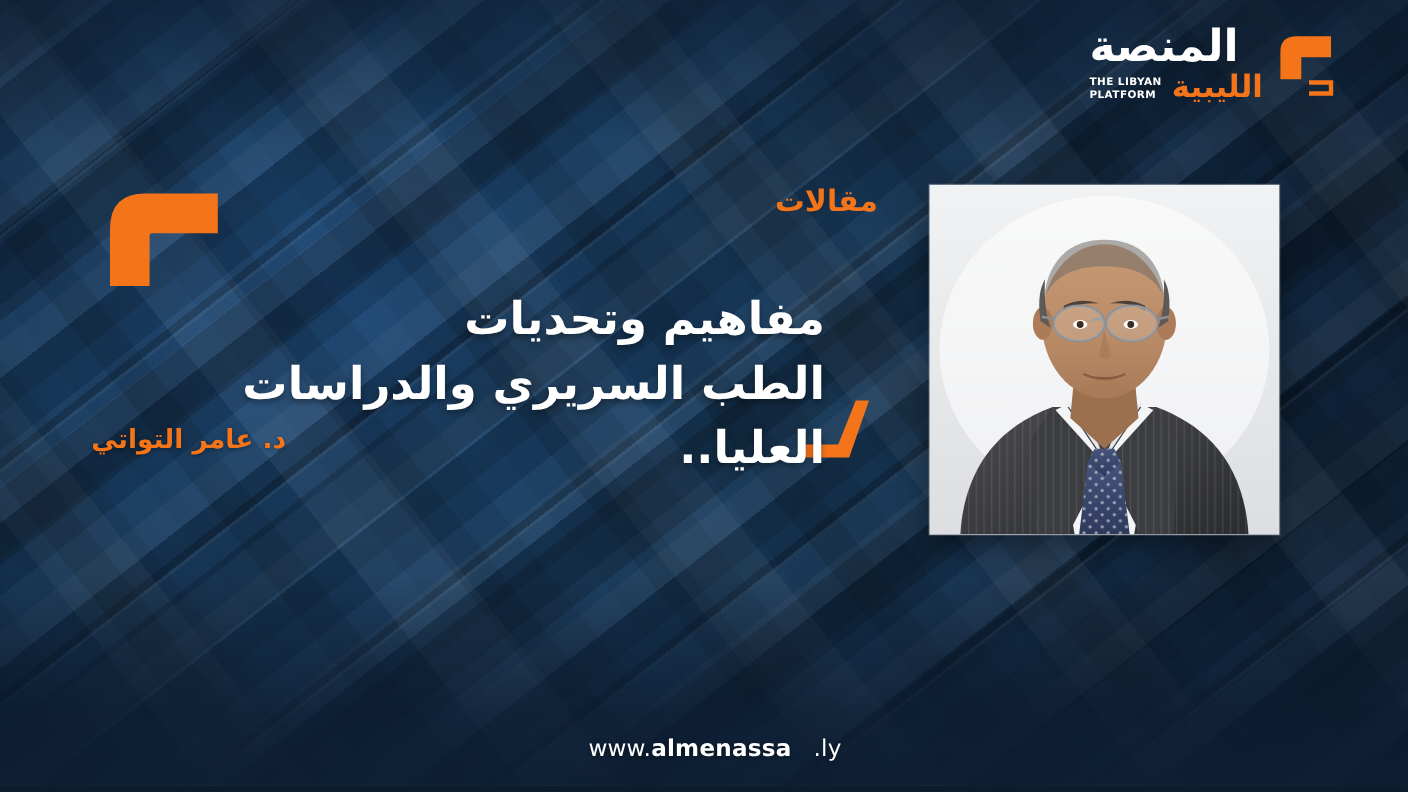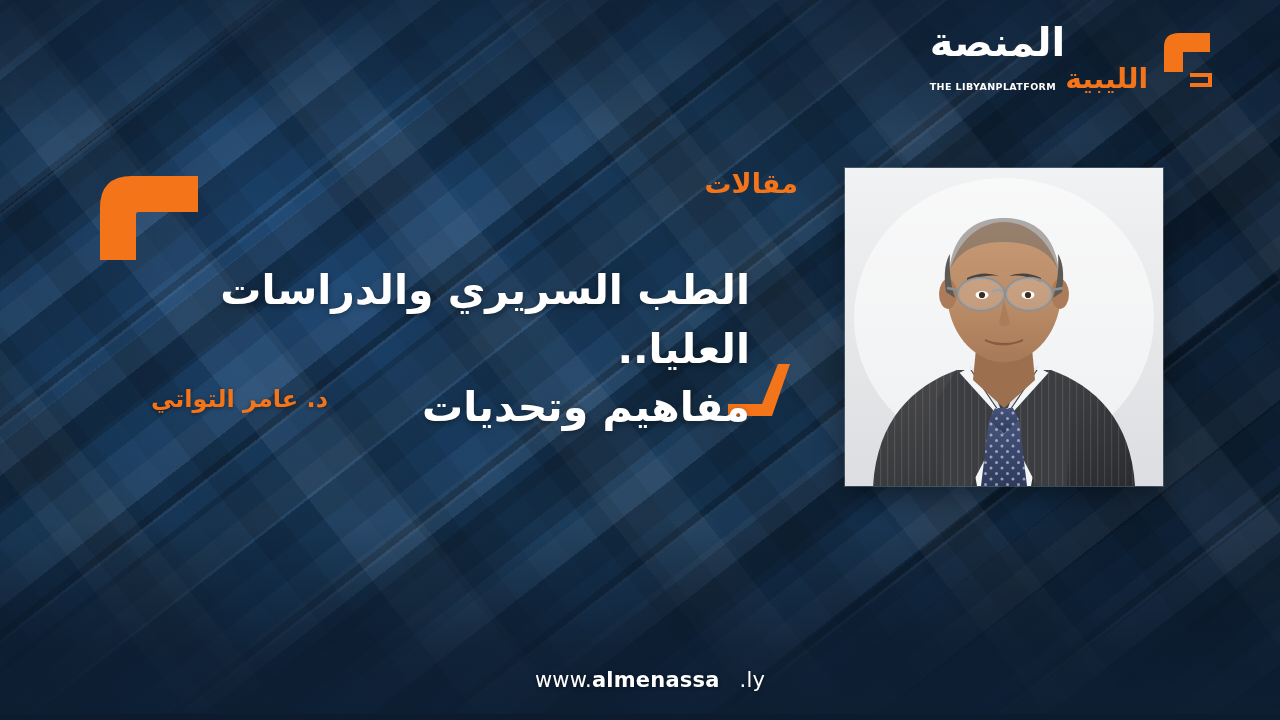--- a/index.html
+++ b/index.html
@@ -140,21 +140,21 @@
     direction: rtl;
   }
   .logo-ar-sub {
     font-size: 28px;
     font-weight: bold;
     color: #F4741A;
     direction: rtl;
   }
   .logo-en {
     display: flex;
-    flex-direction: row;
+    flex-direction: column;
     align-items: flex-start;
     color: #ffffff;
     font-size: 9.5px;
     font-weight: bold;
     letter-spacing: .4px;
     line-height: 1.28;
     direction: ltr;
   }
 
   
@@ -198,21 +198,21 @@
     line-height: 1.42;
     letter-spacing: 0px;
     text-shadow: 0 2px 6px rgba(0,0,0,0.38);
   }
   .headline .line { display: block; }
 
   
   .author {
     position: absolute;
     top: 385px;
-    right: 952px;
+    right: 1020px;
     color: #F4741A;
     font-size: 24px;
     font-weight: bold;
     direction: rtl;
     white-space: nowrap;
     text-shadow: 0 1px 4px rgba(0,0,0,0.4);
   }
 
   
   .portrait {
@@ -283,22 +283,22 @@
 
   <div class="bracket-br">
     <svg viewBox="0 0 68 56" xmlns="http://www.w3.org/2000/svg" aria-hidden="true">
       <path d="M64 2 L46 54 L2 54 L2 42 L36 42 L52 2 Z" fill="#F4741A"></path>
     </svg>
   </div>
 
   <div class="category">مقالات</div>
 
   <h1 class="headline">
+    <span class="line">مفاهيم وتحديات</span>
     <span class="line">الطب السريري والدراسات العليا..</span>
-    <span class="line">مفاهيم وتحديات</span>
   </h1>
 
   <div class="author">د. عامر التواتي</div>
 
   <div class="portrait">
     <svg viewBox="0 0 318 318" xmlns="http://www.w3.org/2000/svg" aria-hidden="true">
       <defs>
         <linearGradient id="bgp" x1="0" y1="0" x2="0" y2="1">
           <stop offset="0%" stop-color="#f1f2f3"></stop>
           <stop offset="100%" stop-color="#dcdee1"></stop>

